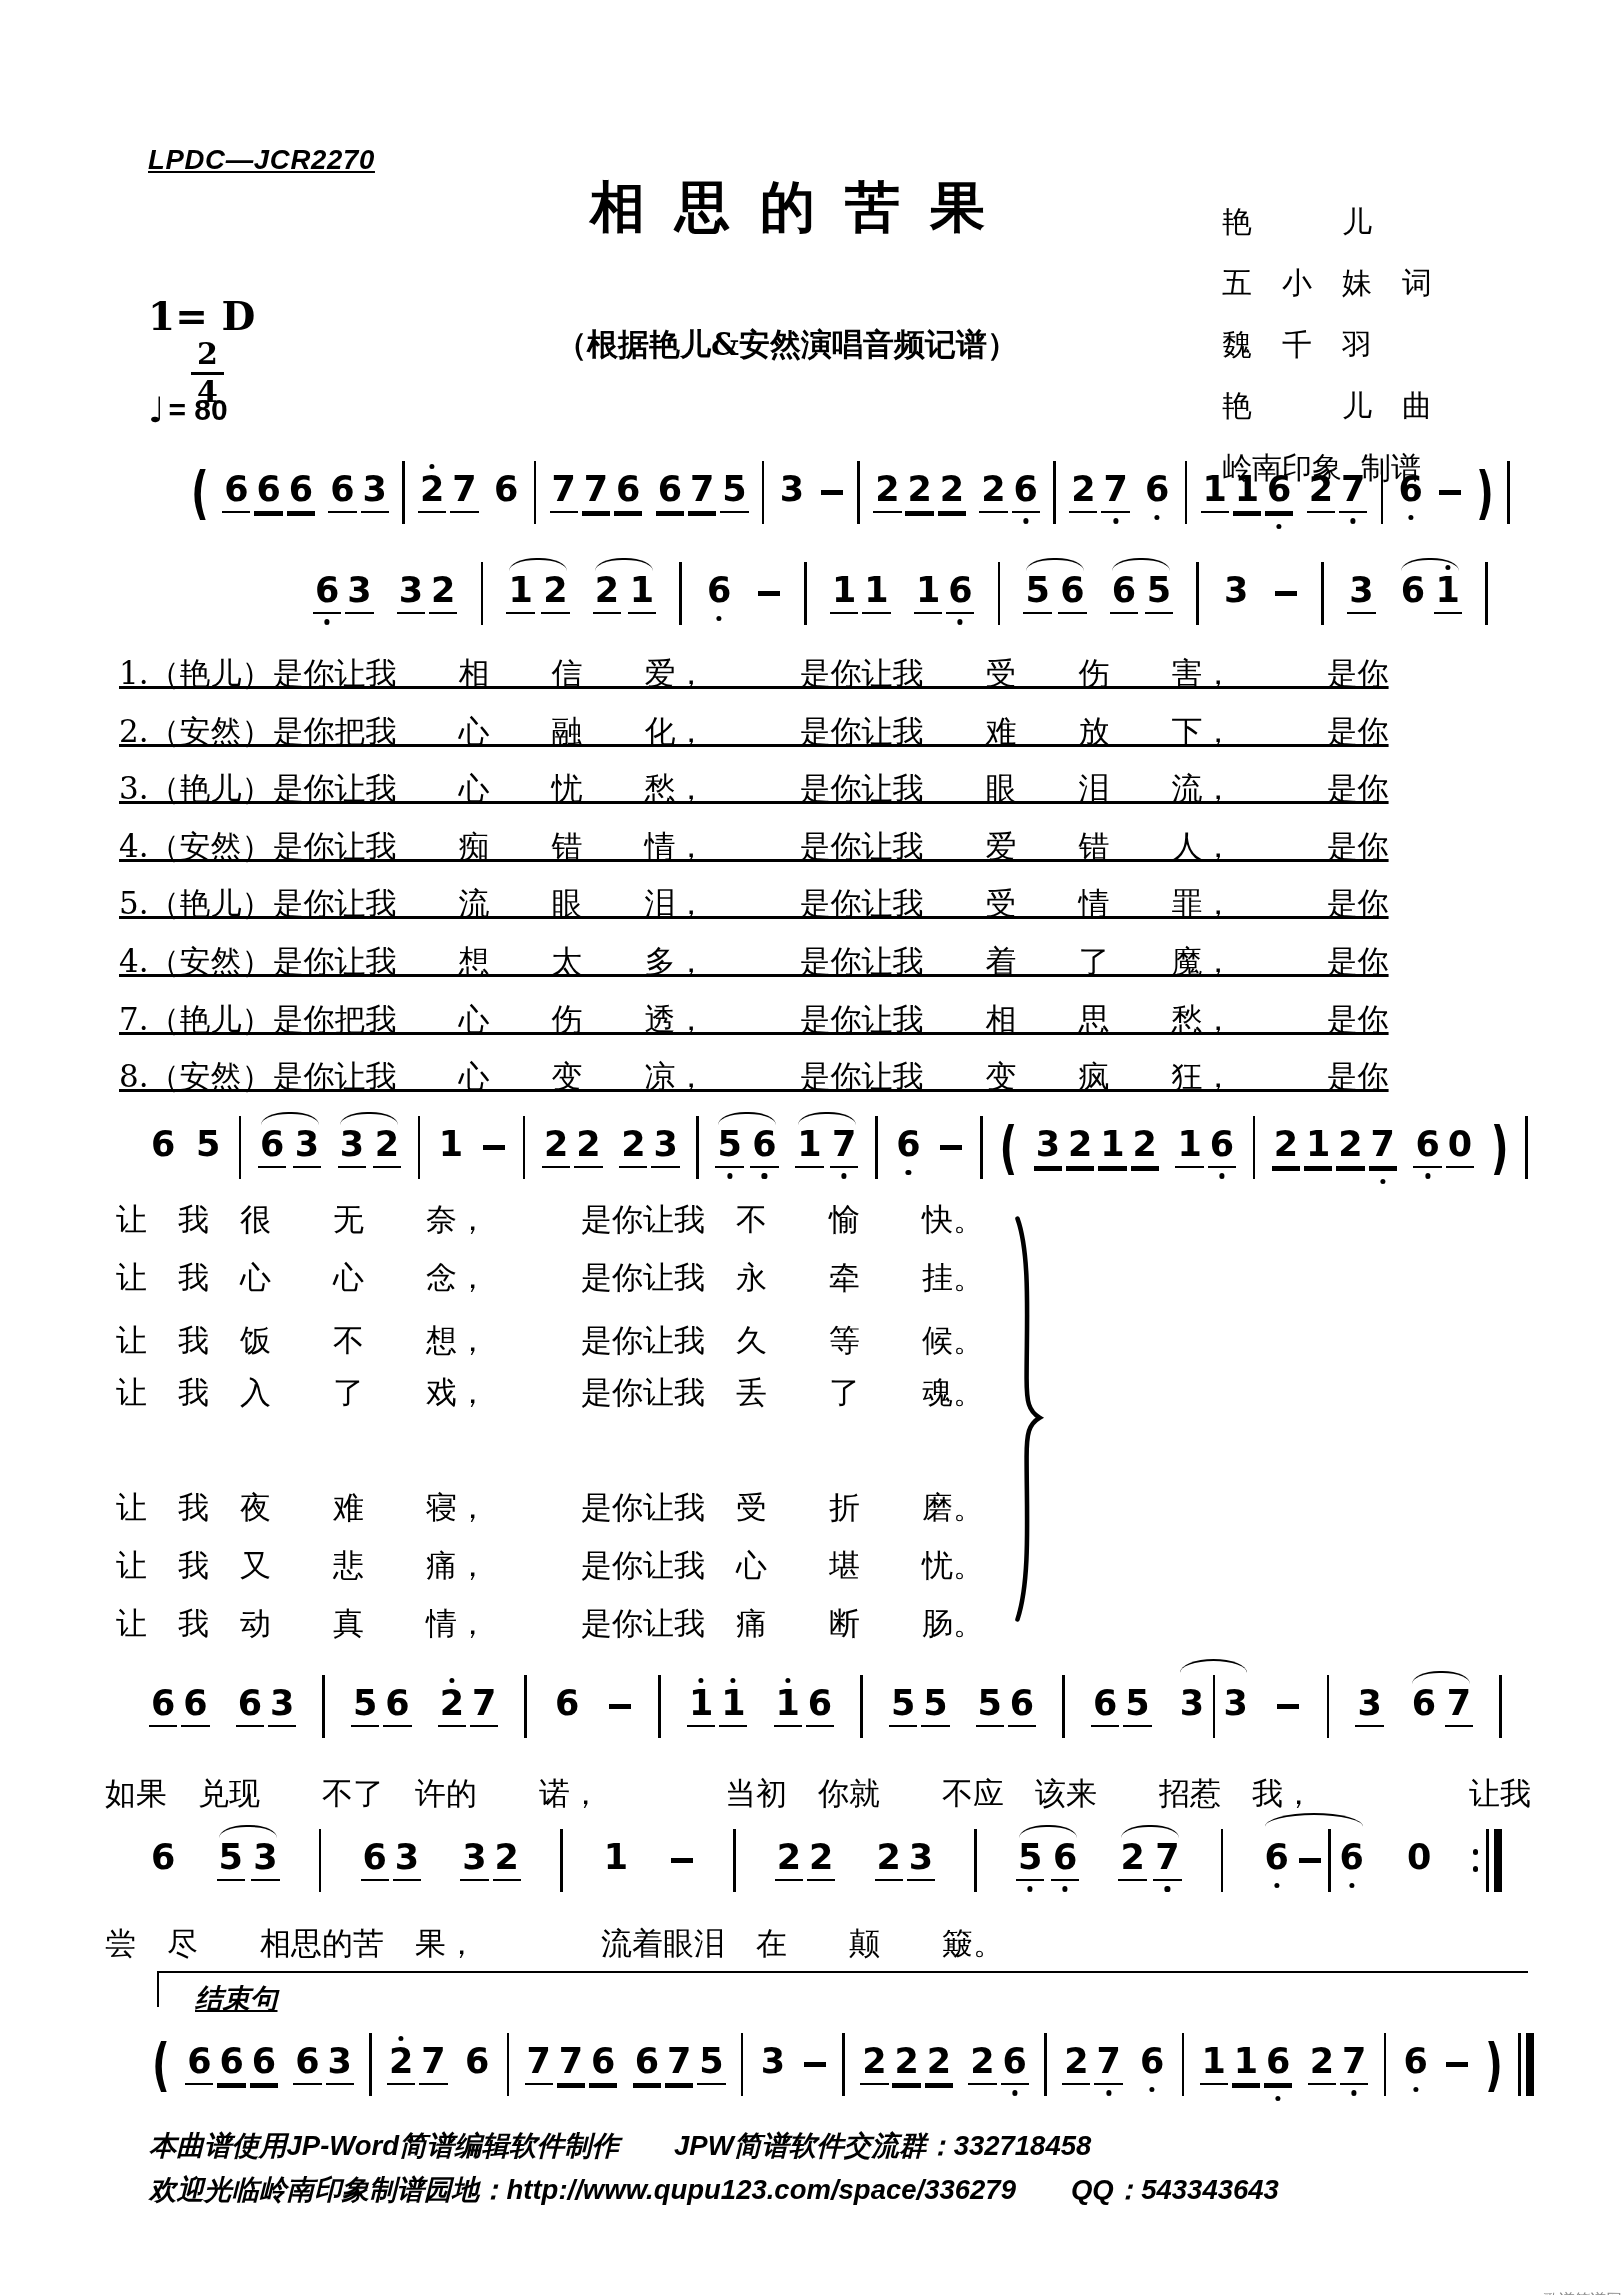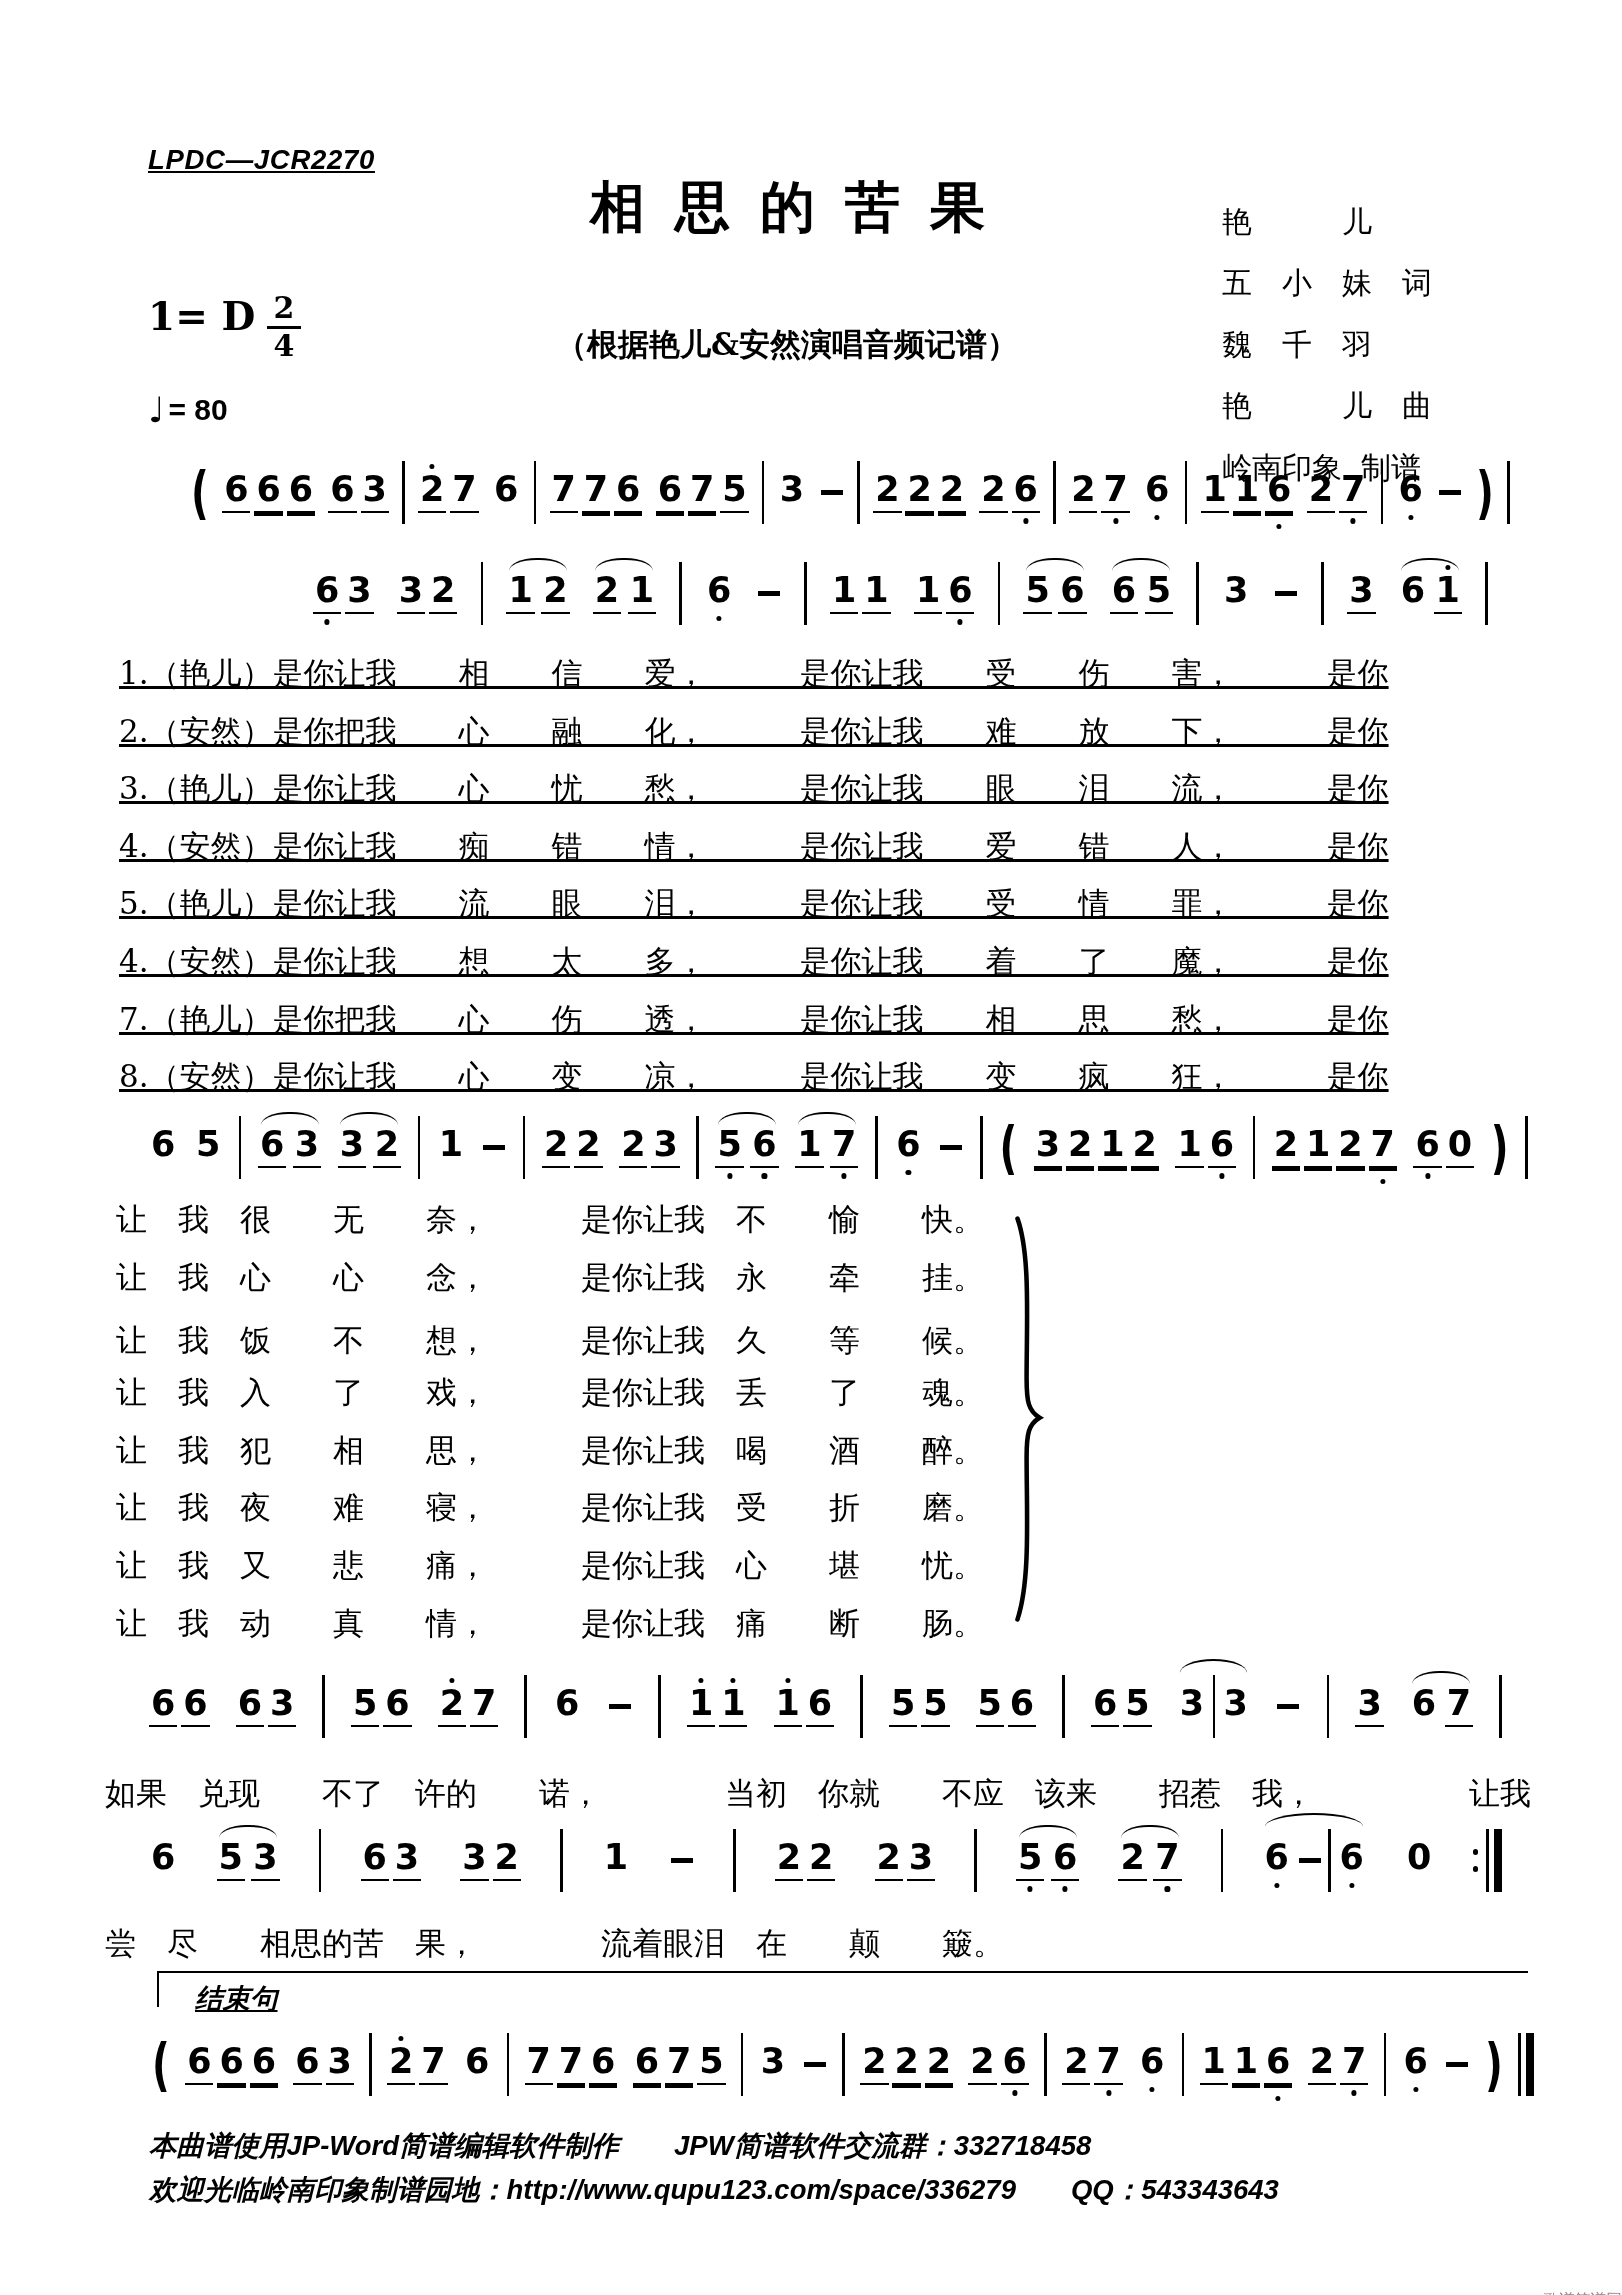--- a/index.html
+++ b/index.html
@@ -4,21 +4,21 @@
 <style>
   html,body{margin:0;padding:0;background:#fff;}
   #page{position:relative;width:1623px;height:2295px;background:#ffffff;overflow:hidden;
         font-family:"DejaVu Serif",serif;color:#000;}
   
   .code{position:absolute;top:144px;left:148px;font:600 italic 27.5px "Liberation Sans",sans-serif;letter-spacing:0.7px;text-decoration:underline;}
   .title{position:absolute;top:171px;left:590px;font:700 55px "DejaVu Serif",serif;letter-spacing:30px;white-space:pre;}
   .subtitle{position:absolute;top:324px;left:556px;font:700 31px "DejaVu Serif",serif;white-space:pre;}
   .credit{position:absolute;left:1222px;font:400 30px "DejaVu Serif",serif;white-space:pre;}
   .c0{top:202px}.c1{top:263px}.c2{top:325px}.c3{top:386px}.c4{top:448px}
-  .keysig{position:absolute;top:293px;left:148px;display:flex;align-items:flex-start;}
+  .keysig{position:absolute;top:293px;left:148px;display:flex;align-items:center;flex-direction:column;}
   .keysig .ktxt{font:700 39px "DejaVu Serif",serif;white-space:pre;}
   .meter{display:inline-flex;flex-direction:column;align-items:center;margin-left:11.8px;}
   .meter .mnum{font:700 30px "DejaVu Serif",serif;line-height:1;padding:0 6.5px 2.6px;border-bottom:3.3px solid #000;}
   .meter .mden{font:700 30px "DejaVu Serif",serif;line-height:1;padding-top:2.6px;}
   .tempo{position:absolute;top:390px;left:148px;display:flex;align-items:center;gap:3.9px;}
   .tempo .tnote{font:400 35px "DejaVu Sans",sans-serif;}
   .tempo .ttxt{font:700 30px "Liberation Sans",sans-serif;}
   
   .mline{position:absolute;display:flex;justify-content:space-between;align-items:center;height:41px;}
   .ml0{top:472px;left:191px;width:1319px;}
@@ -456,21 +456,20 @@
   <div class="lyr verse v3">4.（安然）是你让我　　痴　　错　　情，　　　是你让我　　爱　　错　　人，　　　是你</div>
   <div class="lyr verse v4">5.（艳儿）是你让我　　流　　眼　　泪，　　　是你让我　　受　　情　　罪，　　　是你</div>
   <div class="lyr verse v5">4.（安然）是你让我　　想　　太　　多，　　　是你让我　　着　　了　　魔，　　　是你</div>
   <div class="lyr verse v6">7.（艳儿）是你把我　　心　　伤　　透，　　　是你让我　　相　　思　　愁，　　　是你</div>
   <div class="lyr verse v7">8.（安然）是你让我　　心　　变　　凉，　　　是你让我　　变　　疯　　狂，　　　是你</div>
 
   <div class="lyr block2 b0">让　我　很　　无　　奈，　　　是你让我　不　　愉　　快。</div>
   <div class="lyr block2 b1">让　我　心　　心　　念，　　　是你让我　永　　牵　　挂。</div>
   <div class="lyr block2 b2">让　我　饭　　不　　想，　　　是你让我　久　　等　　候。</div>
   <div class="lyr block2 b3">让　我　入　　了　　戏，　　　是你让我　丢　　了　　魂。</div>
-  <div class="lyr block2 b4">让　我　犯　　相　　思，　　　是你让我　喝　　酒　　醉。</div>
   <div class="lyr block2 b5">让　我　夜　　难　　寝，　　　是你让我　受　　折　　磨。</div>
   <div class="lyr block2 b6">让　我　又　　悲　　痛，　　　是你让我　心　　堪　　忧。</div>
   <div class="lyr block2 b7">让　我　动　　真　　情，　　　是你让我　痛　　断　　肠。</div>
 
   <svg class="brace" viewBox="0 0 60 620" preserveAspectRatio="none">
     <path d="M10 4 C30 60 24 160 24 248 C24 284 27 298 44 308 C27 318 24 332 24 368 C24 456 30 556 10 616" fill="none" stroke="#000" stroke-width="7" stroke-linecap="round"></path>
   </svg>
 
   <div class="lyr bridge">如果　兑现　　不了　许的　　诺，　　　　当初　你就　　不应　该来　　招惹　我，　　　　　让我</div>
   <div class="lyr finallyr">尝　尽　　相思的苦　果，　　　　流着眼泪　在　　颠　　簸。</div>

